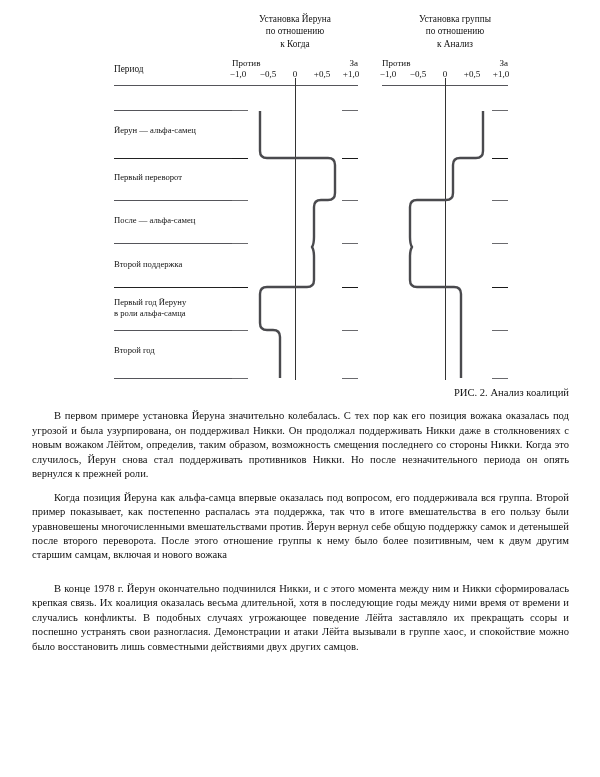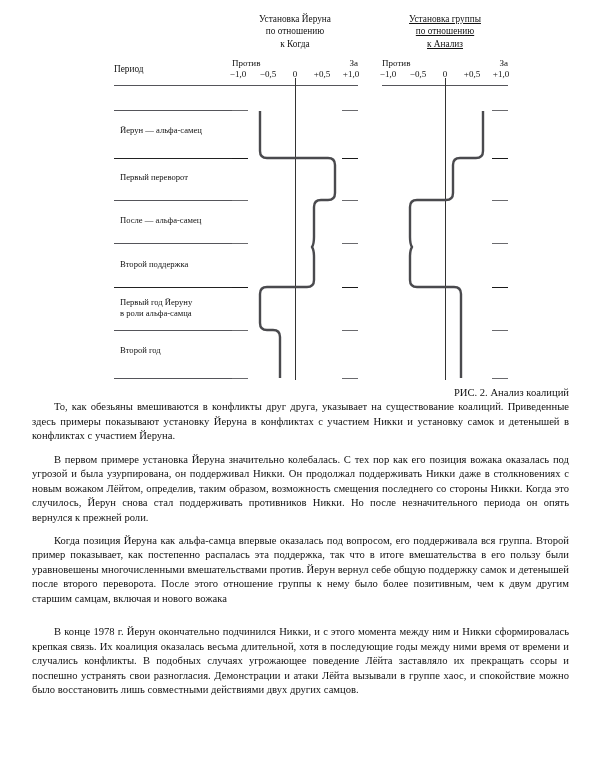--- a/index.html
+++ b/index.html
@@ -16,21 +16,21 @@
   .figure{position:relative;width:481px;height:385px;}
 
   .col-head{
     position:absolute;
     text-align:center;
     font-size:9.3px;
     line-height:12.3px;
     color:#111;
   }
   .col-head.left{left:232px;top:13px;width:126px;}
-  .col-head.right{left:382px;top:13px;width:126px;text-decoration:underline;}
+  .col-head.right{left:392px;top:13px;width:126px;}
 
   .period-label{
     position:absolute;
     left:114px;top:64px;
     font-size:9.3px;
     color:#111;
   }
 
   .scale{
     position:absolute;
@@ -49,21 +49,21 @@
 
   
   .rowline{
     position:absolute;
     left:114px;width:126px;
     height:0;border-top:1px solid #55555a;
   }
   .rowline.strong{border-top:1.4px solid #222;}
 
   .rowlabel{
-    position:absolute;left:120px;width:128px;
+    position:absolute;left:114px;width:128px;
     font-size:8.6px;line-height:10.6px;color:#111;
   }
 
   
   .panel{position:absolute;top:85px;width:126px;height:295px;}
   .panel.left{left:232px;}
   .panel.right{left:382px;}
   .panel .toprule{position:absolute;left:0;top:0;width:126px;border-top:1px solid #55555a;}
   .panel .axis{
     position:absolute;top:-7px;left:50%;width:0;height:302px;
@@ -234,19 +234,18 @@
                  L 28,195 Q 28,202 35,202
                  L 72,202 Q 79,202 79,209
                  L 79,293" fill="none" stroke="#4a4a4e" stroke-width="2.4" stroke-linecap="butt" stroke-linejoin="round"></path>
       </svg>
     </div>
 
   </div>
 
   <div class="body">
     <div class="caption">РИС. 2. Анализ коалиций</div>
-    <p class="para">То, как обезьяны вмешиваются в конфликты друг друга, указывает на существование коалиций. Приведенные здесь примеры показывают установку Йеруна в конфликтах с участием Никки и установку самок и детенышей в конфликтах с участием Йеруна.</p>
     <p class="para gap">В первом примере установка Йеруна значительно колебалась. С тех пор как его позиция вожака оказалась под угрозой и была узурпирована, он поддерживал Никки. Он продолжал поддерживать Никки даже в столкновениях с новым вожаком Лёйтом, определив, таким образом, возможность смещения последнего со стороны Никки. Когда это случилось, Йерун снова стал поддерживать противников Никки. Но после незначительного периода он опять вернулся к прежней роли.</p>
     <p class="para gap">Когда позиция Йеруна как альфа-самца впервые оказалась под вопросом, его поддерживала вся группа. Второй пример показывает, как постепенно распалась эта поддержка, так что в итоге вмешательства в его пользу были уравновешены многочисленными вмешательствами против. Йерун вернул себе общую поддержку самок и детенышей после второго переворота. После этого отношение группы к нему было более позитивным, чем к двум другим старшим самцам, включая и нового вожака</p>
     <p class="para biggap">В конце 1978 г. Йерун окончательно подчинился Никки, и с этого момента между ним и Никки сформировалась крепкая связь. Их коалиция оказалась весьма длительной, хотя в последующие годы между ними время от времени и случались конфликты. В подобных случаях угрожающее поведение Лёйта заставляло их прекращать ссоры и поспешно устранять свои разногласия. Демонстрации и атаки Лёйта вызывали в группе хаос, и спокойствие можно было восстановить лишь совместными действиями двух других самцов.</p>
   </div>
 
 </div>
 
 </body></html>

